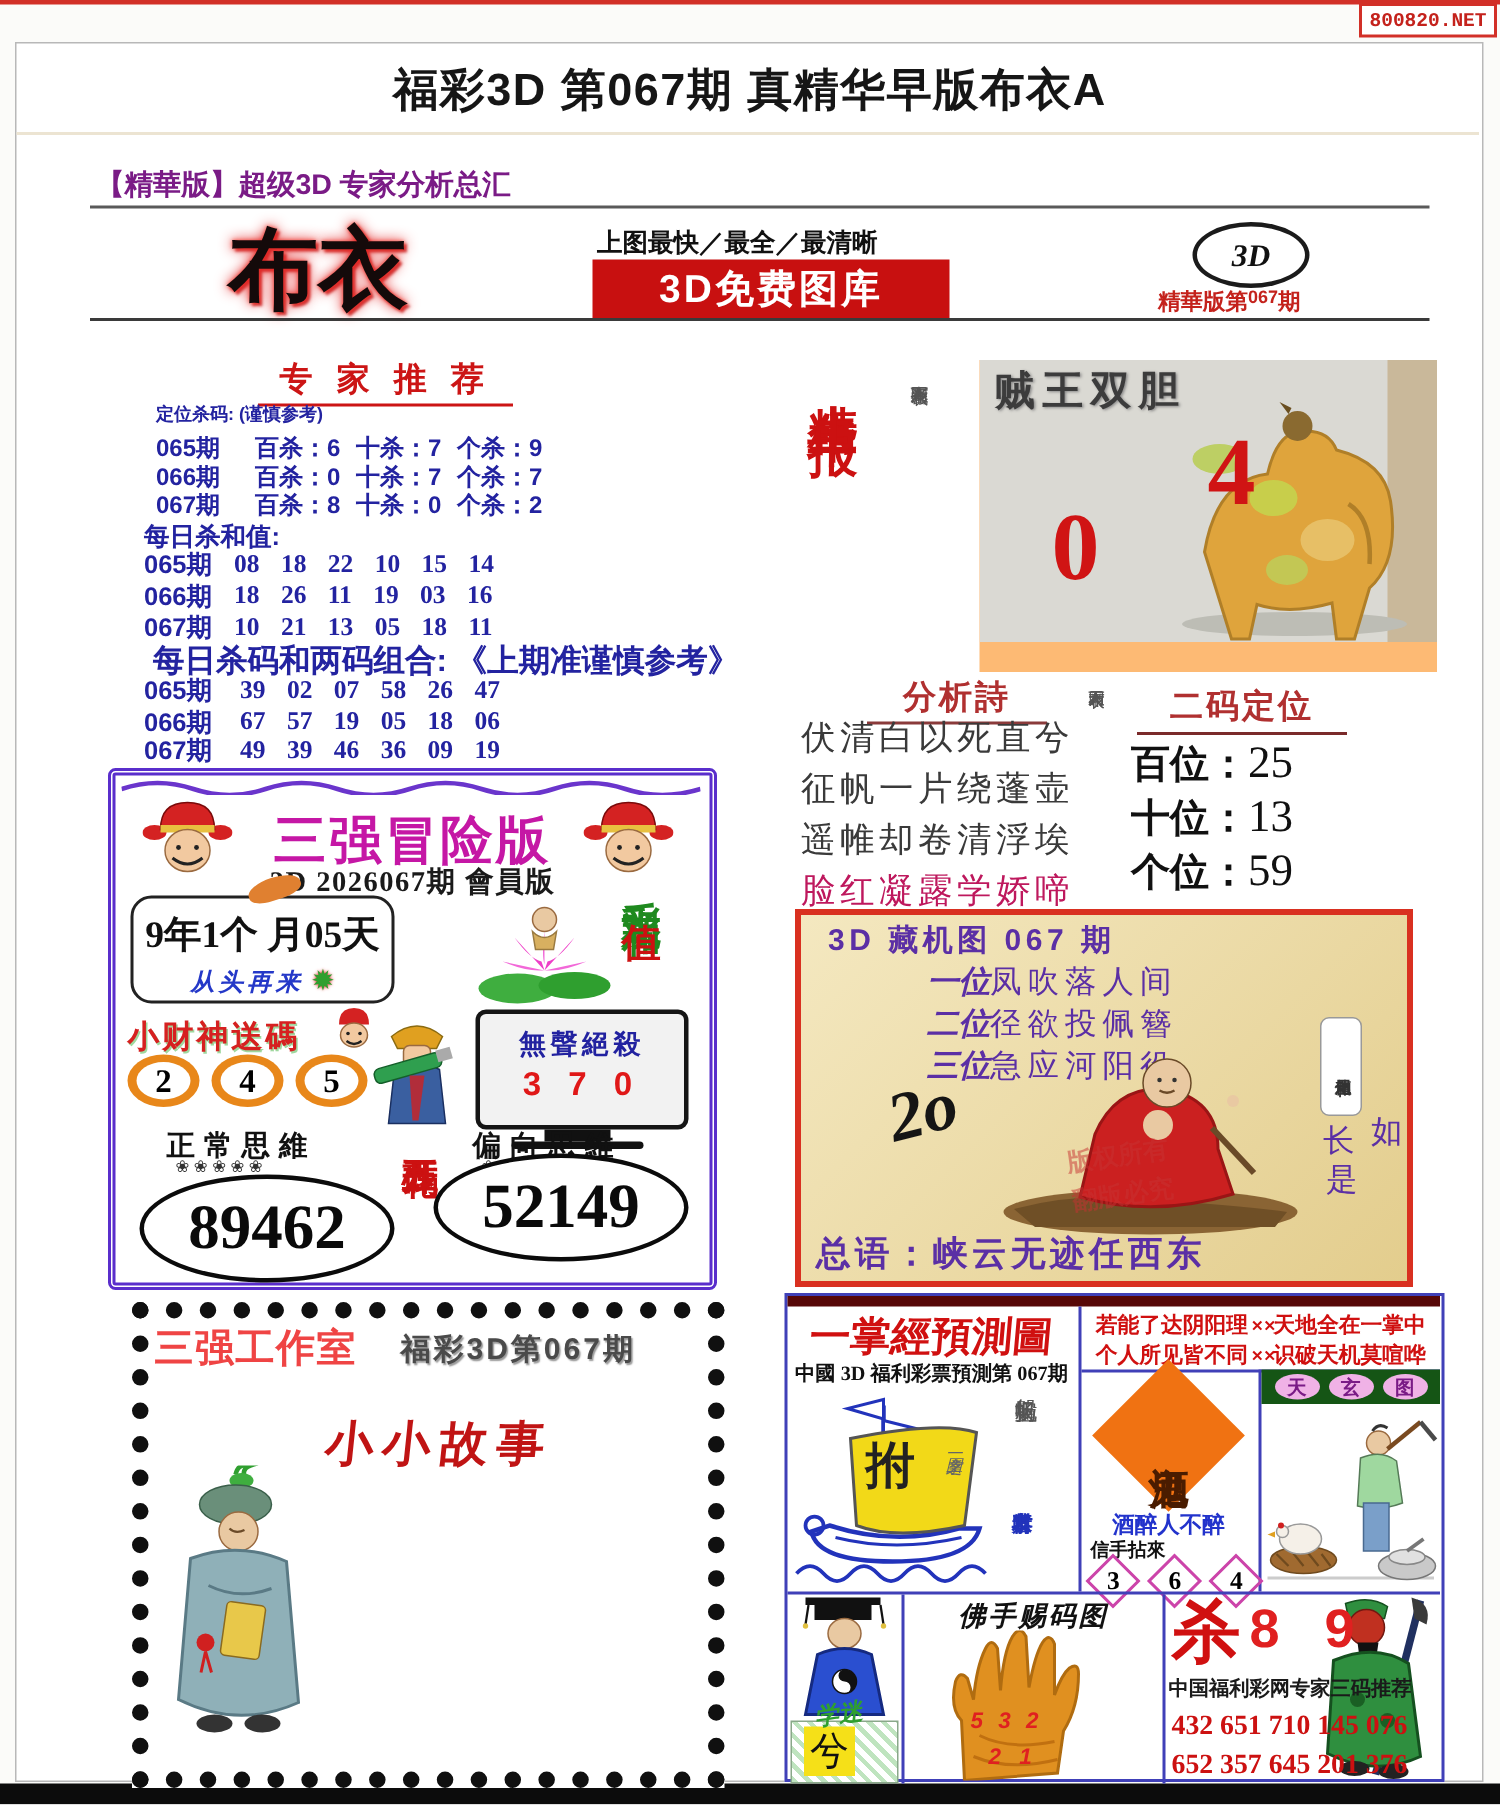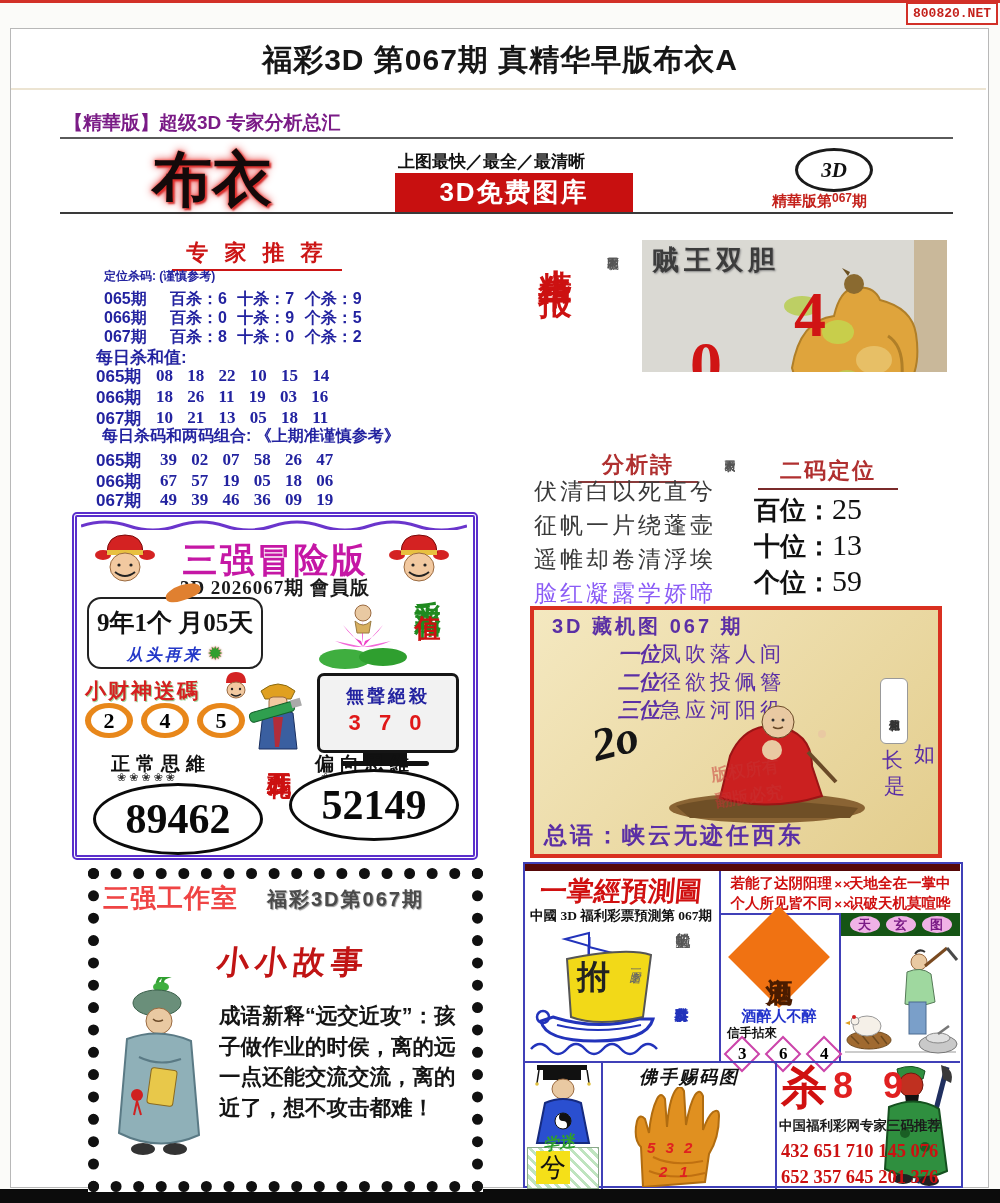--- a/index.html
+++ b/index.html
@@ -46,45 +46,45 @@
   </div>
   <div class="a" style="left:60px;top:212px;width:893px;height:2px;background:#3a3a3a;"></div>
 
   <div class="a" style="left:60px;top:238px;width:460px;height:265px;">
     <div class="a nw ctr b" style="left:112px;top:0;width:170px;font-size:22px;color:#cc1515;letter-spacing:5px;border-bottom:2px solid #cc1515;padding-bottom:1px;">专 家 推 荐</div>
     <div class="a nw b navy" style="left:44px;top:30px;font-size:12px;">定位杀码: (谨慎参考)</div>
 
     <div class="a nw b navy" style="left:44px;top:51px;font-size:16px;">065期</div>
     <div class="a nw b navy" style="left:110px;top:51px;font-size:16px;word-spacing:6px;">百杀：6 十杀：7 个杀：9</div>
     <div class="a nw b navy" style="left:44px;top:70px;font-size:16px;">066期</div>
-    <div class="a nw b navy" style="left:110px;top:70px;font-size:16px;word-spacing:6px;">百杀：0 十杀：9 个杀：5</div>
+    <div class="a nw b navy" style="left:110px;top:70px;font-size:16px;word-spacing:6px;">百杀：0 十杀：7 个杀：7</div>
     <div class="a nw b navy" style="left:44px;top:89px;font-size:16px;">067期</div>
     <div class="a nw b navy" style="left:110px;top:89px;font-size:16px;word-spacing:6px;">百杀：8 十杀：0 个杀：2</div>
 
     <div class="a nw b navy" style="left:36px;top:108px;font-size:17px;">每日杀和值:</div>
     <div class="a nw b navy" style="left:36px;top:127px;font-size:17px;">065期</div>
     <div class="a nw b navy serif" style="left:96px;top:128px;font-size:17px;word-spacing:10px;">08 18 22 10 15 14</div>
     <div class="a nw b navy" style="left:36px;top:148px;font-size:17px;">066期</div>
     <div class="a nw b navy serif" style="left:96px;top:149px;font-size:17px;word-spacing:10px;">18 26 11 19 03 16</div>
     <div class="a nw b navy" style="left:36px;top:169px;font-size:17px;">067期</div>
     <div class="a nw b navy serif" style="left:96px;top:170px;font-size:17px;word-spacing:10px;">10 21 13 05 18 11</div>
 
-    <div class="a nw b navy" style="left:42px;top:188px;font-size:16px;">每日杀码和两码组合: 《上期准谨慎参考》</div>
+    <div class="a nw b navy" style="left:42px;top:188px;font-size:21px;">每日杀码和两码组合: 《上期准谨慎参考》</div>
     <div class="a nw b navy" style="left:36px;top:211px;font-size:17px;">065期</div>
     <div class="a nw b navy serif" style="left:100px;top:212px;font-size:17px;word-spacing:10px;">39 02 07 58 26 47</div>
     <div class="a nw b navy" style="left:36px;top:232px;font-size:17px;">066期</div>
     <div class="a nw b navy serif" style="left:100px;top:233px;font-size:17px;word-spacing:10px;">67 57 19 05 18 06</div>
     <div class="a nw b navy" style="left:36px;top:251px;font-size:17px;">067期</div>
     <div class="a nw b navy serif" style="left:100px;top:252px;font-size:17px;word-spacing:10px;">49 39 46 36 09 19</div>
   </div>
 
   <div class="a" style="left:530px;top:240px;width:420px;height:190px;">
     <div class="a vt b red nw" style="left:2px;top:4px;height:188px;font-size:33px;letter-spacing:5px;">精华早报Ⅰ</div>
     <div class="a vt nw" style="left:74px;top:8px;height:140px;font-size:12px;color:#555;">布衣天下彩瓷网</div>
-    <div class="a" style="left:112px;top:0;width:305px;height:132px;overflow:hidden;background:#86efac;">
+    <div class="a" style="left:123px;top:0;width:305px;height:208px;overflow:hidden;background:#fdba74;">
       <svg width="305" height="188" viewBox="0 0 305 188" style="position:absolute;left:0;top:0;">
         <rect x="0" y="0" width="305" height="188" fill="#dad9d3"></rect>
         <rect x="272" y="0" width="33" height="188" fill="#c9b89a"></rect>
         <ellipse cx="210" cy="176" rx="75" ry="8" fill="#bdbdb5"></ellipse>
         <path d="M150 128 q8 -48 42 -52 q6 -26 20 -28 q20 -3 26 12 q32 8 36 34 q6 40 -14 58 l-10 34 h-12 l-3 -24 q-28 8 -50 1 l-5 23 h-12 z" fill="#dfa43c" stroke="#b07f28" stroke-width="2"></path>
         <ellipse cx="196" cy="92" rx="16" ry="12" fill="#c4d64e" opacity="0.85"></ellipse>
         <ellipse cx="232" cy="120" rx="18" ry="14" fill="#e8c26a" opacity="0.9"></ellipse>
         <ellipse cx="205" cy="140" rx="14" ry="10" fill="#bcd05a" opacity="0.8"></ellipse>
         <circle cx="212" cy="44" r="10" fill="#8a6a30"></circle>
         <path d="M206 36 l-6 -8 l8 4 z" fill="#6a4f20"></path>
@@ -95,21 +95,21 @@
       <div class="a nw b serif red" style="left:48px;top:88px;font-size:64px;color:#d01414;">0</div>
       <div class="a nw b serif red" style="left:152px;top:38px;font-size:64px;color:#d01414;">4</div>
     </div>
   </div>
 
   <div class="a" style="left:530px;top:446px;width:432px;height:160px;">
     <div class="a nw ctr b serif" style="left:48px;top:4px;width:120px;font-size:22px;color:#b03030;border-bottom:2px solid #8a3a3a;padding-bottom:1px;letter-spacing:2px;">分析詩</div>
     <div class="a nw serif" style="left:4px;top:30px;font-size:23px;color:#3a3a3a;letter-spacing:3px;">伏清白以死直兮</div>
     <div class="a nw serif" style="left:4px;top:64px;font-size:23px;color:#3a3a3a;letter-spacing:3px;">征帆一片绕蓬壶</div>
     <div class="a nw serif" style="left:4px;top:98px;font-size:23px;color:#3a3a3a;letter-spacing:3px;">遥帷却卷清浮埃</div>
-    <div class="a nw serif" style="left:4px;top:132px;font-size:23px;color:#8b5cf6;letter-spacing:3px;">脸红凝露学娇啼</div>
+    <div class="a nw serif" style="left:4px;top:132px;font-size:23px;color:#be185d;letter-spacing:3px;">脸红凝露学娇啼</div>
     <div class="a vt nw" style="left:192px;top:6px;height:152px;font-size:11px;color:#555;">布衣天布衣天下网</div>
     <div class="a nw ctr b" style="left:228px;top:10px;width:140px;font-size:22px;color:#b03030;border-bottom:2px solid #7a2a2a;padding-bottom:2px;letter-spacing:2px;">二码定位</div>
     <div class="a nw serif" style="left:224px;top:46px;font-size:26px;color:#111;">
       <span class="b">百位：</span><span style="font-size:30px;">25</span>
     </div>
     <div class="a nw serif" style="left:224px;top:82px;font-size:26px;color:#111;">
       <span class="b">十位：</span><span style="font-size:30px;">13</span>
     </div>
     <div class="a nw serif" style="left:224px;top:118px;font-size:26px;color:#111;">
       <span class="b">个位：</span><span style="font-size:30px;">59</span>
@@ -234,21 +234,20 @@
       <circle cx="60" cy="44" r="13" fill="#e9c9a2" stroke="#9a6a40"></circle>
       <path d="M54 42 q4 4 10 1" stroke="#6a4a28" stroke-width="1.5" fill="none"></path>
       <path d="M28 62 Q60 50 92 64 L100 158 Q60 176 20 156 Z" fill="#8fb0b8" stroke="#5a7a85" stroke-width="2"></path>
       <rect x="50" y="92" width="26" height="36" rx="3" fill="#e8c84a" stroke="#8a6a20" transform="rotate(8 63 110)"></rect>
       <circle cx="38" cy="118" r="6" fill="#d02020"></circle>
       <path d="M38 124 l-3 14 M38 124 l4 14" stroke="#d02020" stroke-width="2"></path>
       <path d="M40 80 q20 10 42 2" stroke="#5a7a85" stroke-width="2" fill="none"></path>
       <ellipse cx="44" cy="172" rx="12" ry="6" fill="#333"></ellipse>
       <ellipse cx="76" cy="172" rx="12" ry="6" fill="#333"></ellipse>
     </svg>
-    <div class="a b" style="left:120px;top:122px;width:242px;font-size:21.5px;line-height:1.42;color:#151515;">成语新释“远交近攻”：孩子做作业的时侯，离的远一点还能交流交流，离的近了，想不攻击都难！</div>
   </div>
 
   <div class="a" style="left:530px;top:606px;width:412px;height:252px;border:4px solid #d93020;background:linear-gradient(135deg,#f4e8c0,#e3cd8d);box-sizing:border-box;">
     <div class="a nw b" style="left:18px;top:3px;font-size:20px;color:#5b2fa5;letter-spacing:3px;">3D 藏机图 067 期</div>
     <div class="a nw" style="left:84px;top:30px;font-size:21px;color:#5b2fa5;">
       <span class="b" style="font-style:italic;font-weight:900;">一位</span><span style="letter-spacing:4px;">凤吹落人间</span>
     </div>
     <div class="a nw" style="left:84px;top:58px;font-size:21px;color:#5b2fa5;">
       <span class="b" style="font-style:italic;font-weight:900;">二位</span><span style="letter-spacing:4px;">径欲投佩簪</span>
     </div>

